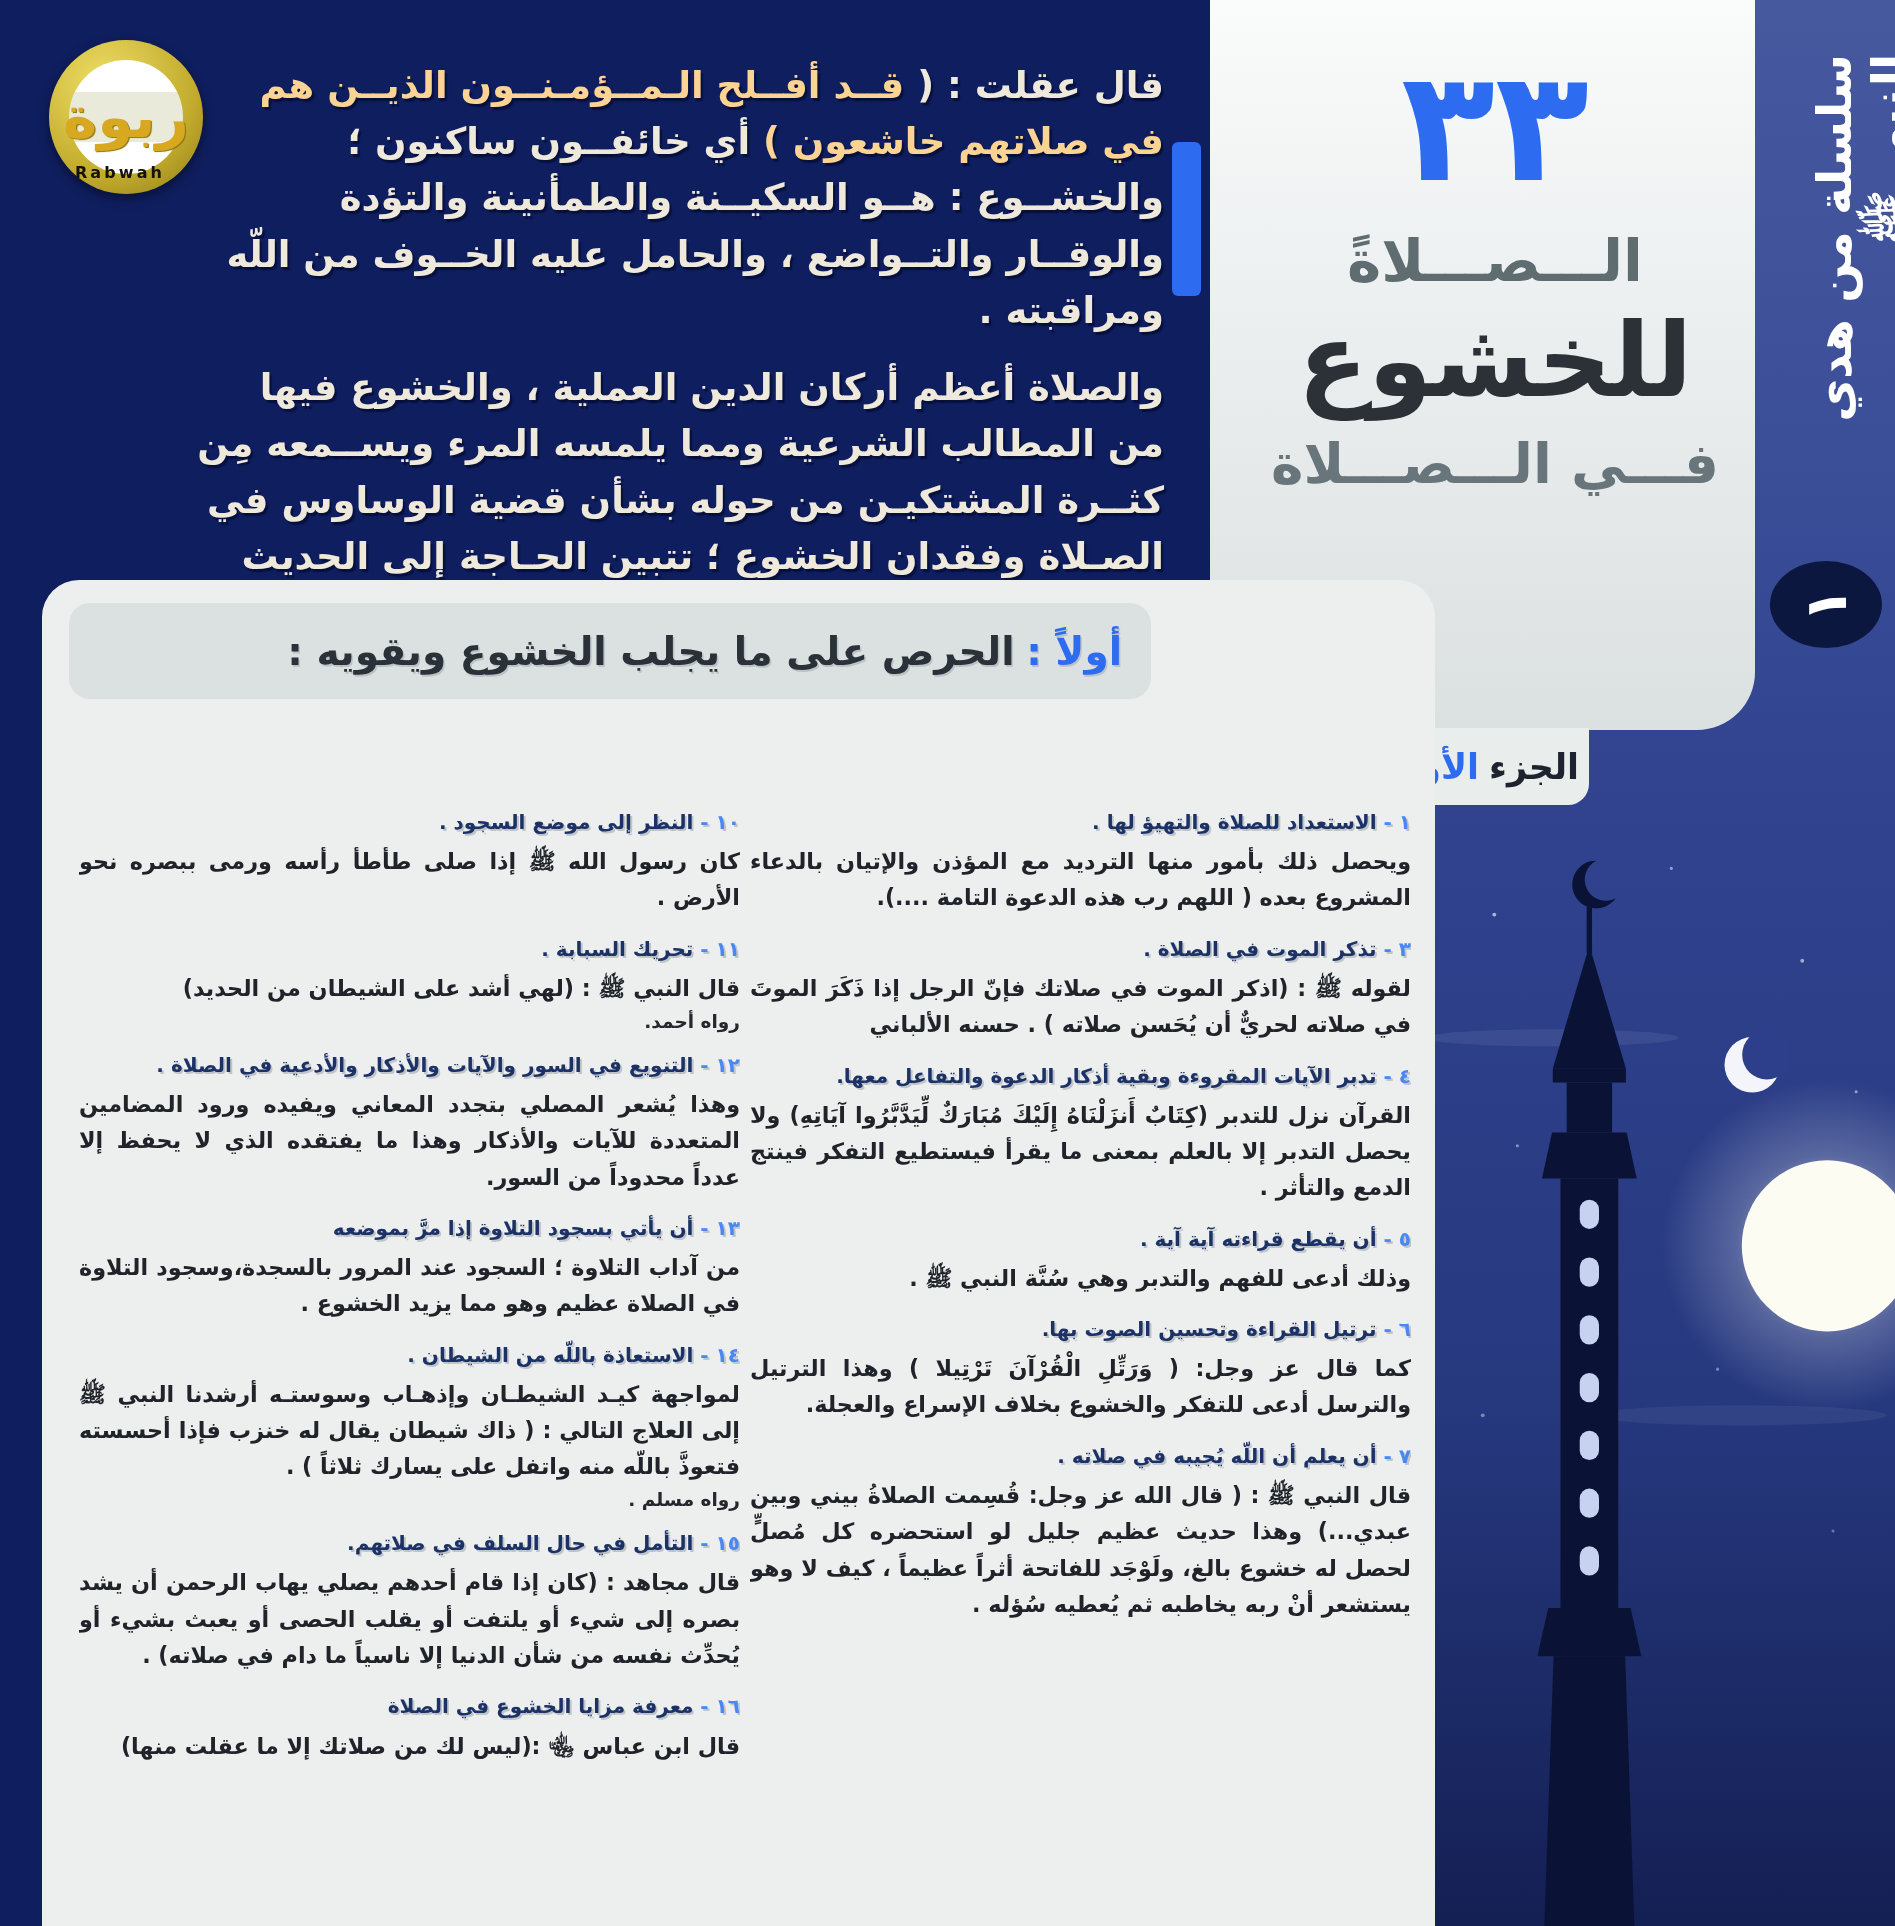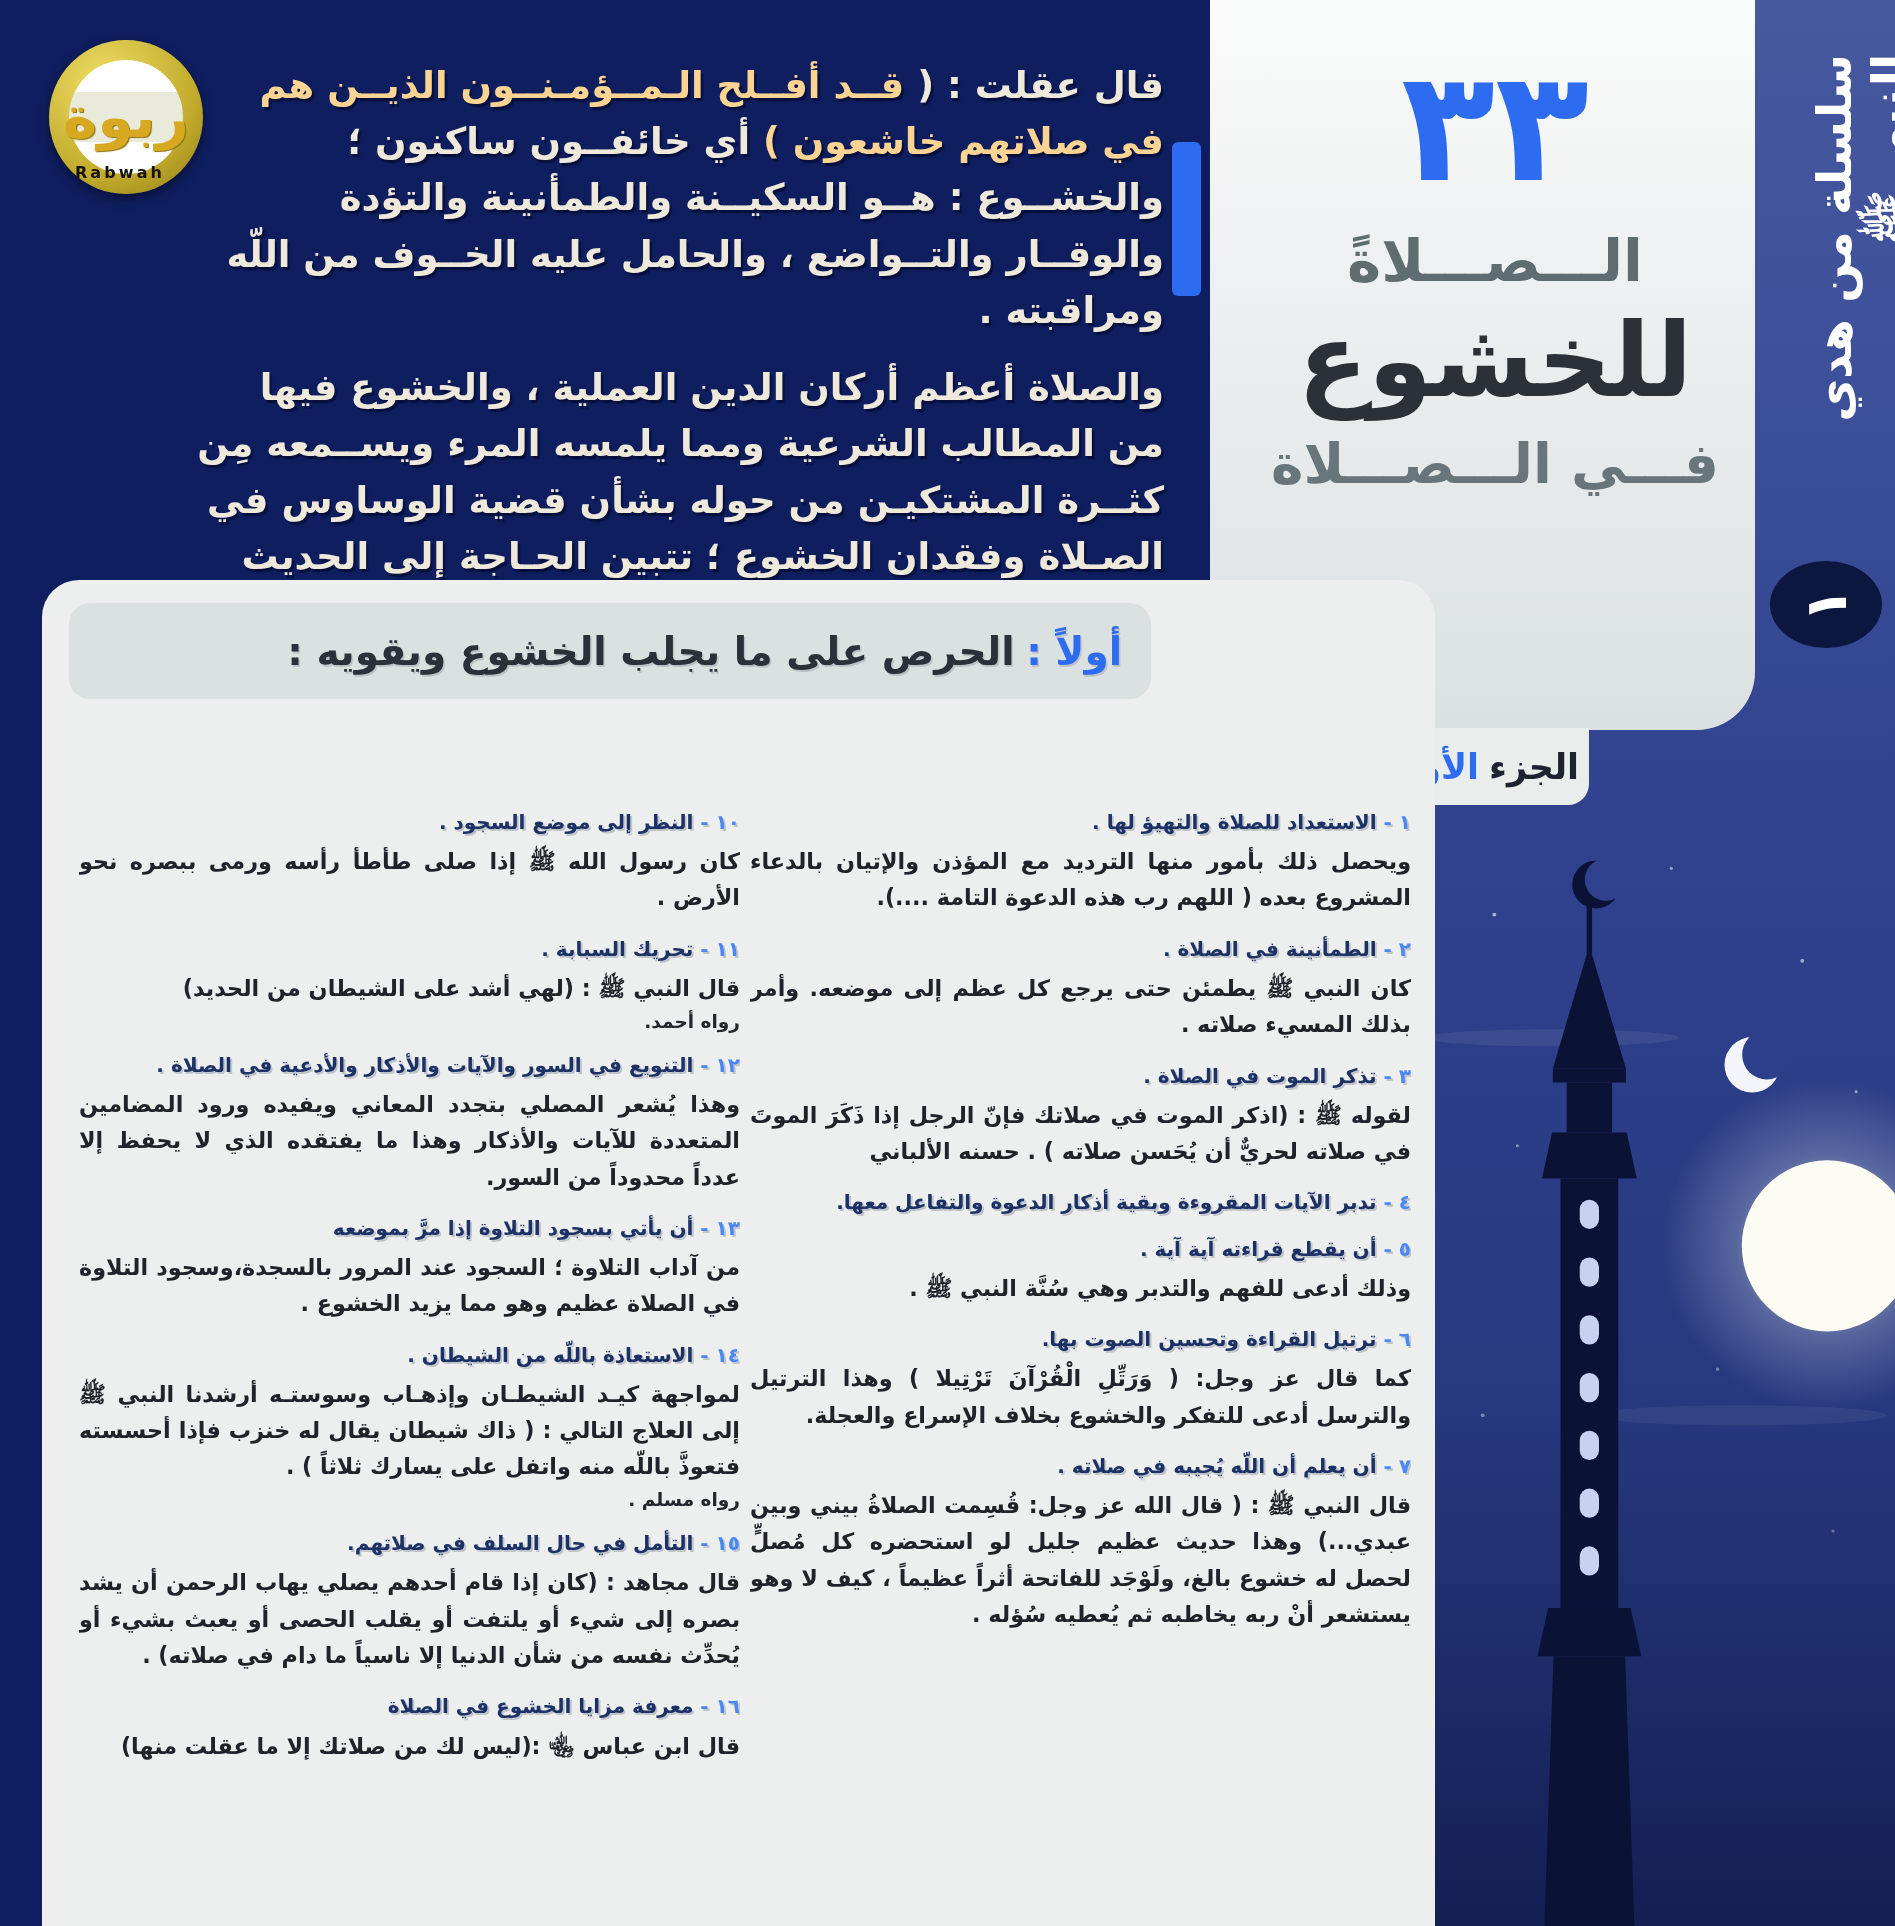--- a/index.html
+++ b/index.html
@@ -164,29 +164,26 @@
       <span class="ord">أولاً :</span>
       <span>الحرص على ما يجلب الخشوع ويقويه :</span>
     </div>
 
     <div class="col col-r">
       <div class="item">
         <div class="item-h"><span class="num">١ -</span> <span>الاستعداد للصلاة والتهيؤ لها .</span></div>
         <div class="item-b">ويحصل ذلك بأمور منها الترديد مع المؤذن والإتيان بالدعاء المشروع بعده ( اللهم رب هذه الدعوة التامة ....).</div>
       </div>
       <div class="item">
-        <div class="item-h"><span class="num">٢ -</span> <span>الطمأنينة في الصلاة .</span></div>
-        <div class="item-b">كان النبي ﷺ يطمئن حتى يرجع كل عظم إلى موضعه. وأمر بذلك المسيء صلاته .</div>
-      </div>
-      <div class="item">
         <div class="item-h"><span class="num">٣ -</span> <span>تذكر الموت في الصلاة .</span></div>
         <div class="item-b">لقوله ﷺ : (اذكر الموت في صلاتك فإنّ الرجل إذا ذَكَرَ الموتَ في صلاته لحريٌّ أن يُحَسن صلاته ) . حسنه الألباني</div>
       </div>
       <div class="item">
         <div class="item-h"><span class="num">٤ -</span> <span>تدبر الآيات المقروءة وبقية أذكار الدعوة والتفاعل معها.</span></div>
+        <div class="item-b">القرآن نزل للتدبر (كِتَابٌ أَنزَلْنَاهُ إِلَيْكَ مُبَارَكٌ لِّيَدَّبَّرُوا آيَاتِهِ) ولا يحصل التدبر إلا بالعلم بمعنى ما يقرأ فيستطيع التفكر فينتج الدمع والتأثر .</div>
       </div>
       <div class="item">
         <div class="item-h"><span class="num">٥ -</span> <span>أن يقطع قراءته آية آية .</span></div>
         <div class="item-b">وذلك أدعى للفهم والتدبر وهي سُنَّة النبي ﷺ .</div>
       </div>
       <div class="item">
         <div class="item-h"><span class="num">٦ -</span> <span>ترتيل القراءة وتحسين الصوت بها.</span></div>
         <div class="item-b">كما قال عز وجل: ( وَرَتِّلِ الْقُرْآنَ تَرْتِيلا ) وهذا الترتيل والترسل أدعى للتفكر والخشوع بخلاف الإسراع والعجلة.</div>
       </div>
       <div class="item">

